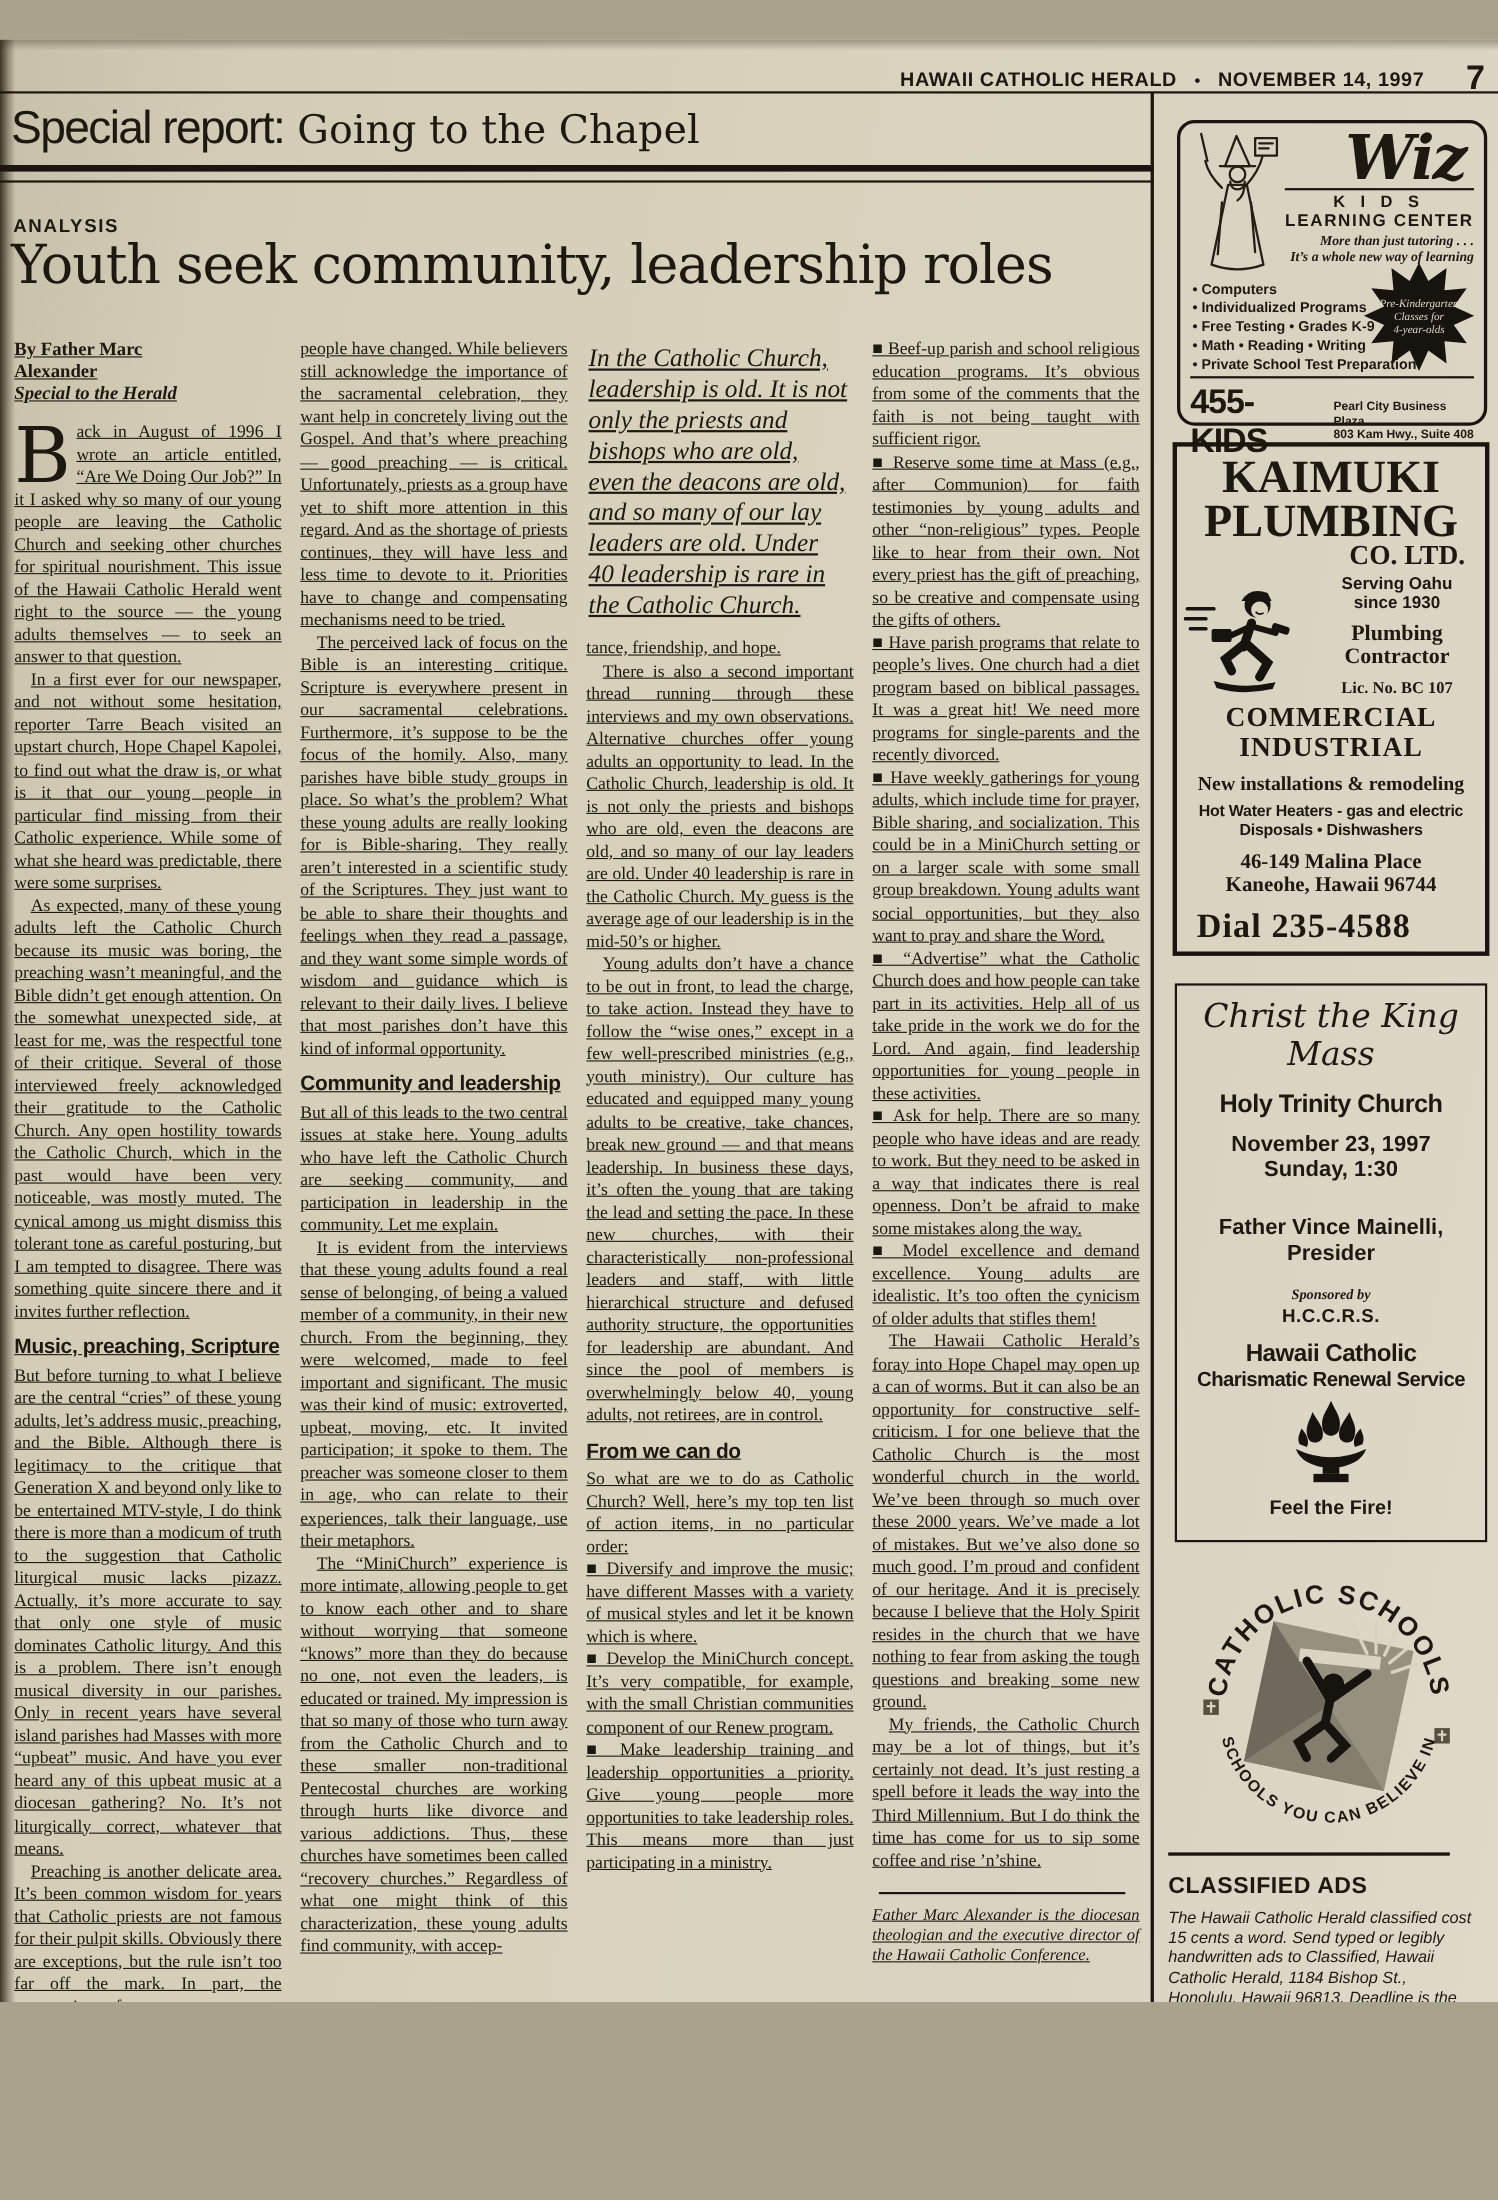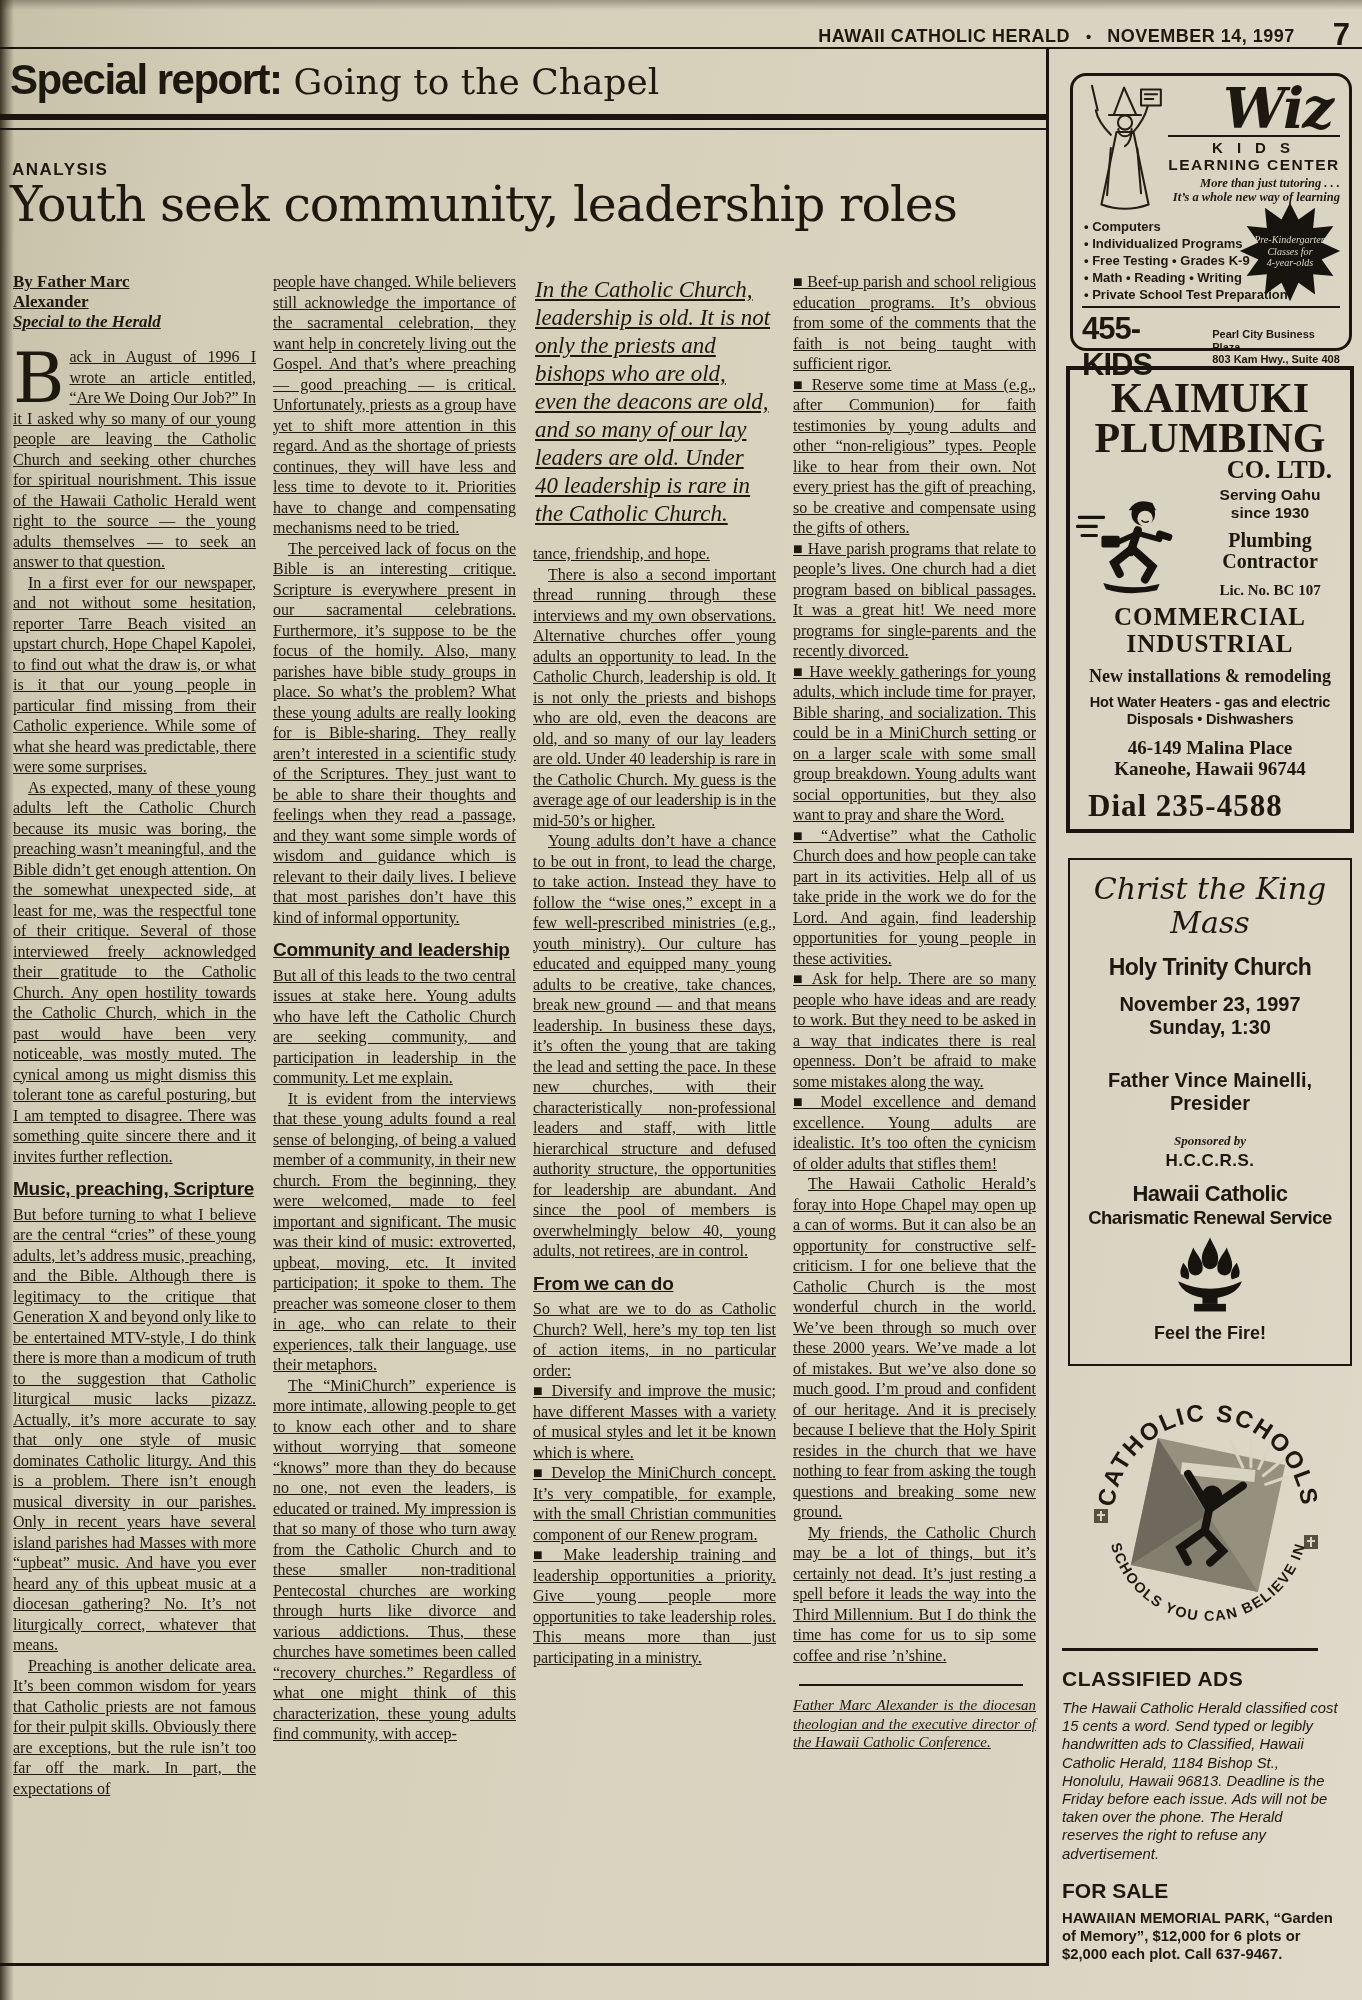--- a/index.html
+++ b/index.html
@@ -1,33 +1,33 @@
 <!DOCTYPE html>
 <html lang="en"><head>
 <meta charset="utf-8">
 <style>
   html,body{margin:0;padding:0;background:#a9a28d;}
-  .page{position:relative;width:1362px;height:2000px;overflow:hidden;color:#1d1810;
+  .page{position:relative;width:1362px;height:1784px;overflow:hidden;color:#1d1810;
         background:linear-gradient(100deg,#c7c0a9 0%,#d3ccb6 14%,#d8d2bd 45%,#d9d4c2 75%,#ded9c8 100%);
-        font-family:"Liberation Serif",serif;}
+        font-family:"Liberation Serif",serif;margin-top:36px;}
   .spine{position:absolute;left:0;top:0;width:14px;height:100%;
          background:linear-gradient(90deg,rgba(46,38,24,.9),rgba(46,38,24,.35) 55%,rgba(46,38,24,0));}
   .edge-top{position:absolute;left:0;top:0;width:100%;height:10px;background:linear-gradient(rgba(46,38,24,.35),rgba(46,38,24,0));}
 
   
   .masthead{position:absolute;top:14px;right:12px;display:flex;align-items:baseline;gap:16px;
             font-family:"Liberation Sans",sans-serif;font-weight:bold;}
   .masthead .mh-title{font-size:18px;letter-spacing:.5px;}
   .masthead .mh-sep{font-size:15px;}
   .masthead .mh-date{font-size:18px;letter-spacing:.5px;}
   .masthead .mh-page{font-size:31px;margin-left:22px;position:relative;top:3px;}
 
   .rule-top{position:absolute;top:47px;left:0;width:100%;height:2px;background:#1a150e;}
   .banner{position:absolute;top:56px;left:10px;white-space:nowrap;}
-  .banner-label{font-family:"Liberation Sans",sans-serif;font-weight:bold;font-size:42px;letter-spacing:-1.5px;}
+  .banner-label{font-family:"Liberation Sans",sans-serif;font-weight:normal;font-size:42px;letter-spacing:-1.5px;}
   .banner-title{font-family:"DejaVu Serif",serif;font-size:36px;margin-left:12px;}
   .rule-thick{position:absolute;top:114px;left:0;width:1049px;height:6px;background:#1a150e;}
   .rule-thin2{position:absolute;top:128px;left:0;width:1049px;height:2px;background:#1a150e;}
 
   
   .article{position:absolute;top:48px;left:0;width:1046px;height:1915px;
            border-right:3px solid #1a150e;border-bottom:3px solid #1a150e;}
   .kicker{position:absolute;top:112px;left:12px;font-family:"Liberation Sans",sans-serif;
           font-weight:bold;font-size:17px;letter-spacing:1.5px;}
   .headline{position:absolute;top:128px;left:10px;margin:0;font-family:"DejaVu Serif",serif;

